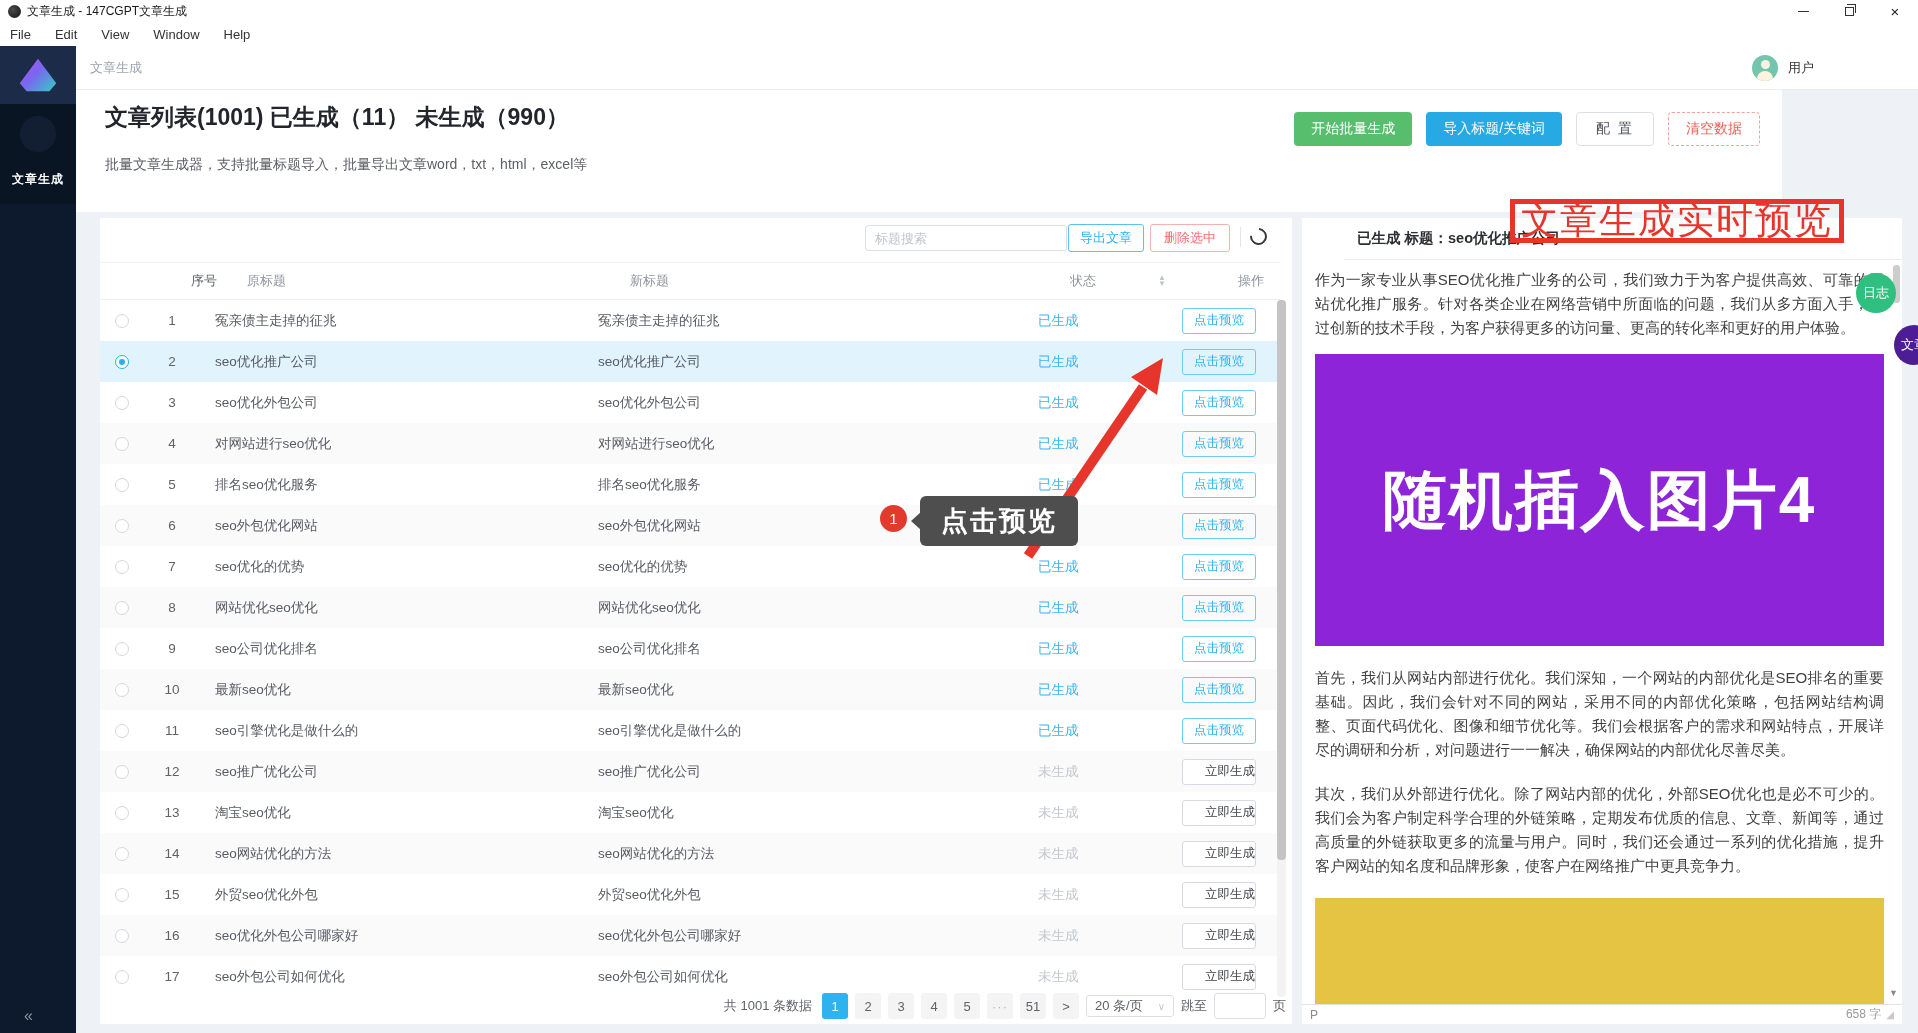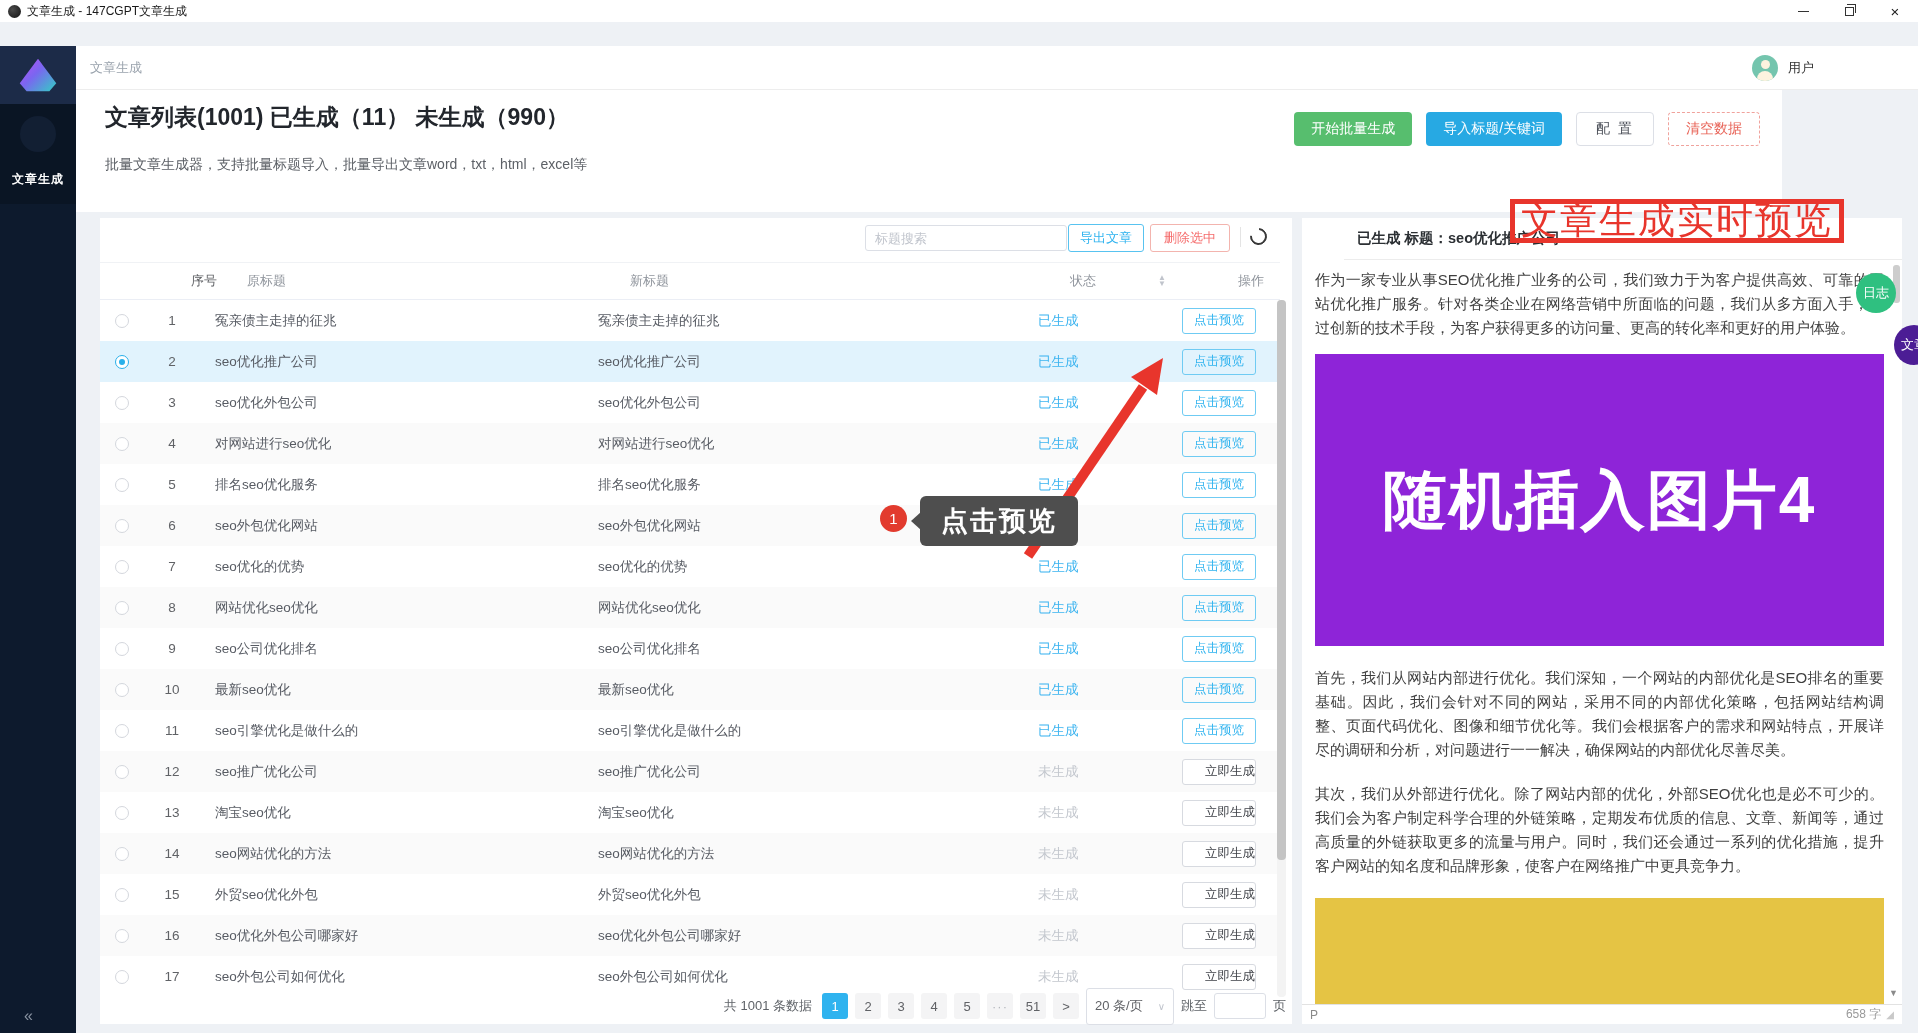--- a/index.html
+++ b/index.html
@@ -85,21 +85,21 @@
 
   .tscroll { position:absolute; left:1177px; top:82px; width:9px; height:697px; background:#f3f3f3; border-radius:4px; }
   .tthumb { position:absolute; left:0; top:0; width:9px; height:560px; background:#c4c4c4; border-radius:4px; }
 
   .pagination { position:absolute; bottom:5px; right:6px; height:26px; display:flex; align-items:center; gap:7px; font-size:13px; color:#5f6368; }
   .pg-total { margin-right:3px; }
   .pg-pages { display:flex; align-items:center; gap:7px; }
   .pg-btn { min-width:26px; height:26px; background:#f4f4f5; border:none; border-radius:3px; color:#606266; font-size:13px; font-family:inherit; padding:0 4px; cursor:pointer; }
   .pg-btn.active { background:#2fb3ef; color:#fff; }
   .pg-btn.ell { color:#b5b8bd; letter-spacing:1px; }
-  .pg-size { width:88px; height:37px; border:1px solid #dcdfe6; border-radius:3px; background:#fff; display:flex; align-items:center; justify-content:space-between; padding:0 8px; color:#606266; }
+  .pg-size { width:88px; height:22px; border:1px solid #dcdfe6; border-radius:3px; background:#fff; display:flex; align-items:center; justify-content:space-between; padding:0 8px; color:#606266; }
   .pg-caret { color:#c0c4cc; font-size:10px; }
   .pg-jump-input { width:52px; height:26px; border:1px solid #dcdfe6; border-radius:3px; outline:none; font-family:inherit; }
 
   
   .preview-panel { position:absolute; left:1302px; top:218px; width:600px; height:806px; background:#fff;padding-left:42px; }
   .pv-header { height:42px; border-bottom:1px solid #ececec; display:flex; align-items:center; padding-left:13px; font-size:14.5px; font-weight:bold; color:#2b2f33; }
   .pv-annotation { position:absolute; left:208px; top:-19px; width:334px; height:44px; border:5px solid #e8352c; display:flex; align-items:center; justify-content:center; font-size:37px; font-weight:normal; color:#e8352c; letter-spacing:2px; z-index:6; background:transparent; }
   .pv-editor { position:absolute; top:42px; left:0; width:600px; height:744px; overflow:hidden; padding:8px 18px 0 13px; }
   .pv-p { font-size:15px; line-height:24px; color:#3f3f3f; text-align:justify; margin-bottom:20px; }
   .pv-p.first { margin-bottom:14px; }
@@ -139,20 +139,27 @@
         </div>
       <div class="win-btn">
           <span class="ic-restore"></span>
         </div>
       <div class="win-btn">
           <span class="ic-close">×</span>
         </div>
     </div>
   </div>
 
+  <div class="menubar">
+    <span class="menu-item">File</span>
+    <span class="menu-item">Edit</span>
+    <span class="menu-item">View</span>
+    <span class="menu-item">Window</span>
+    <span class="menu-item">Help</span>
+  </div>
 
   <div class="sidebar">
     <div class="logo-block">
       <div class="logo-shape"></div>
     </div>
     <div class="side-item">
       <span class="side-ghost"></span>
       <span class="side-label">文章生成</span>
     </div>
     <div class="collapse">«</div>

